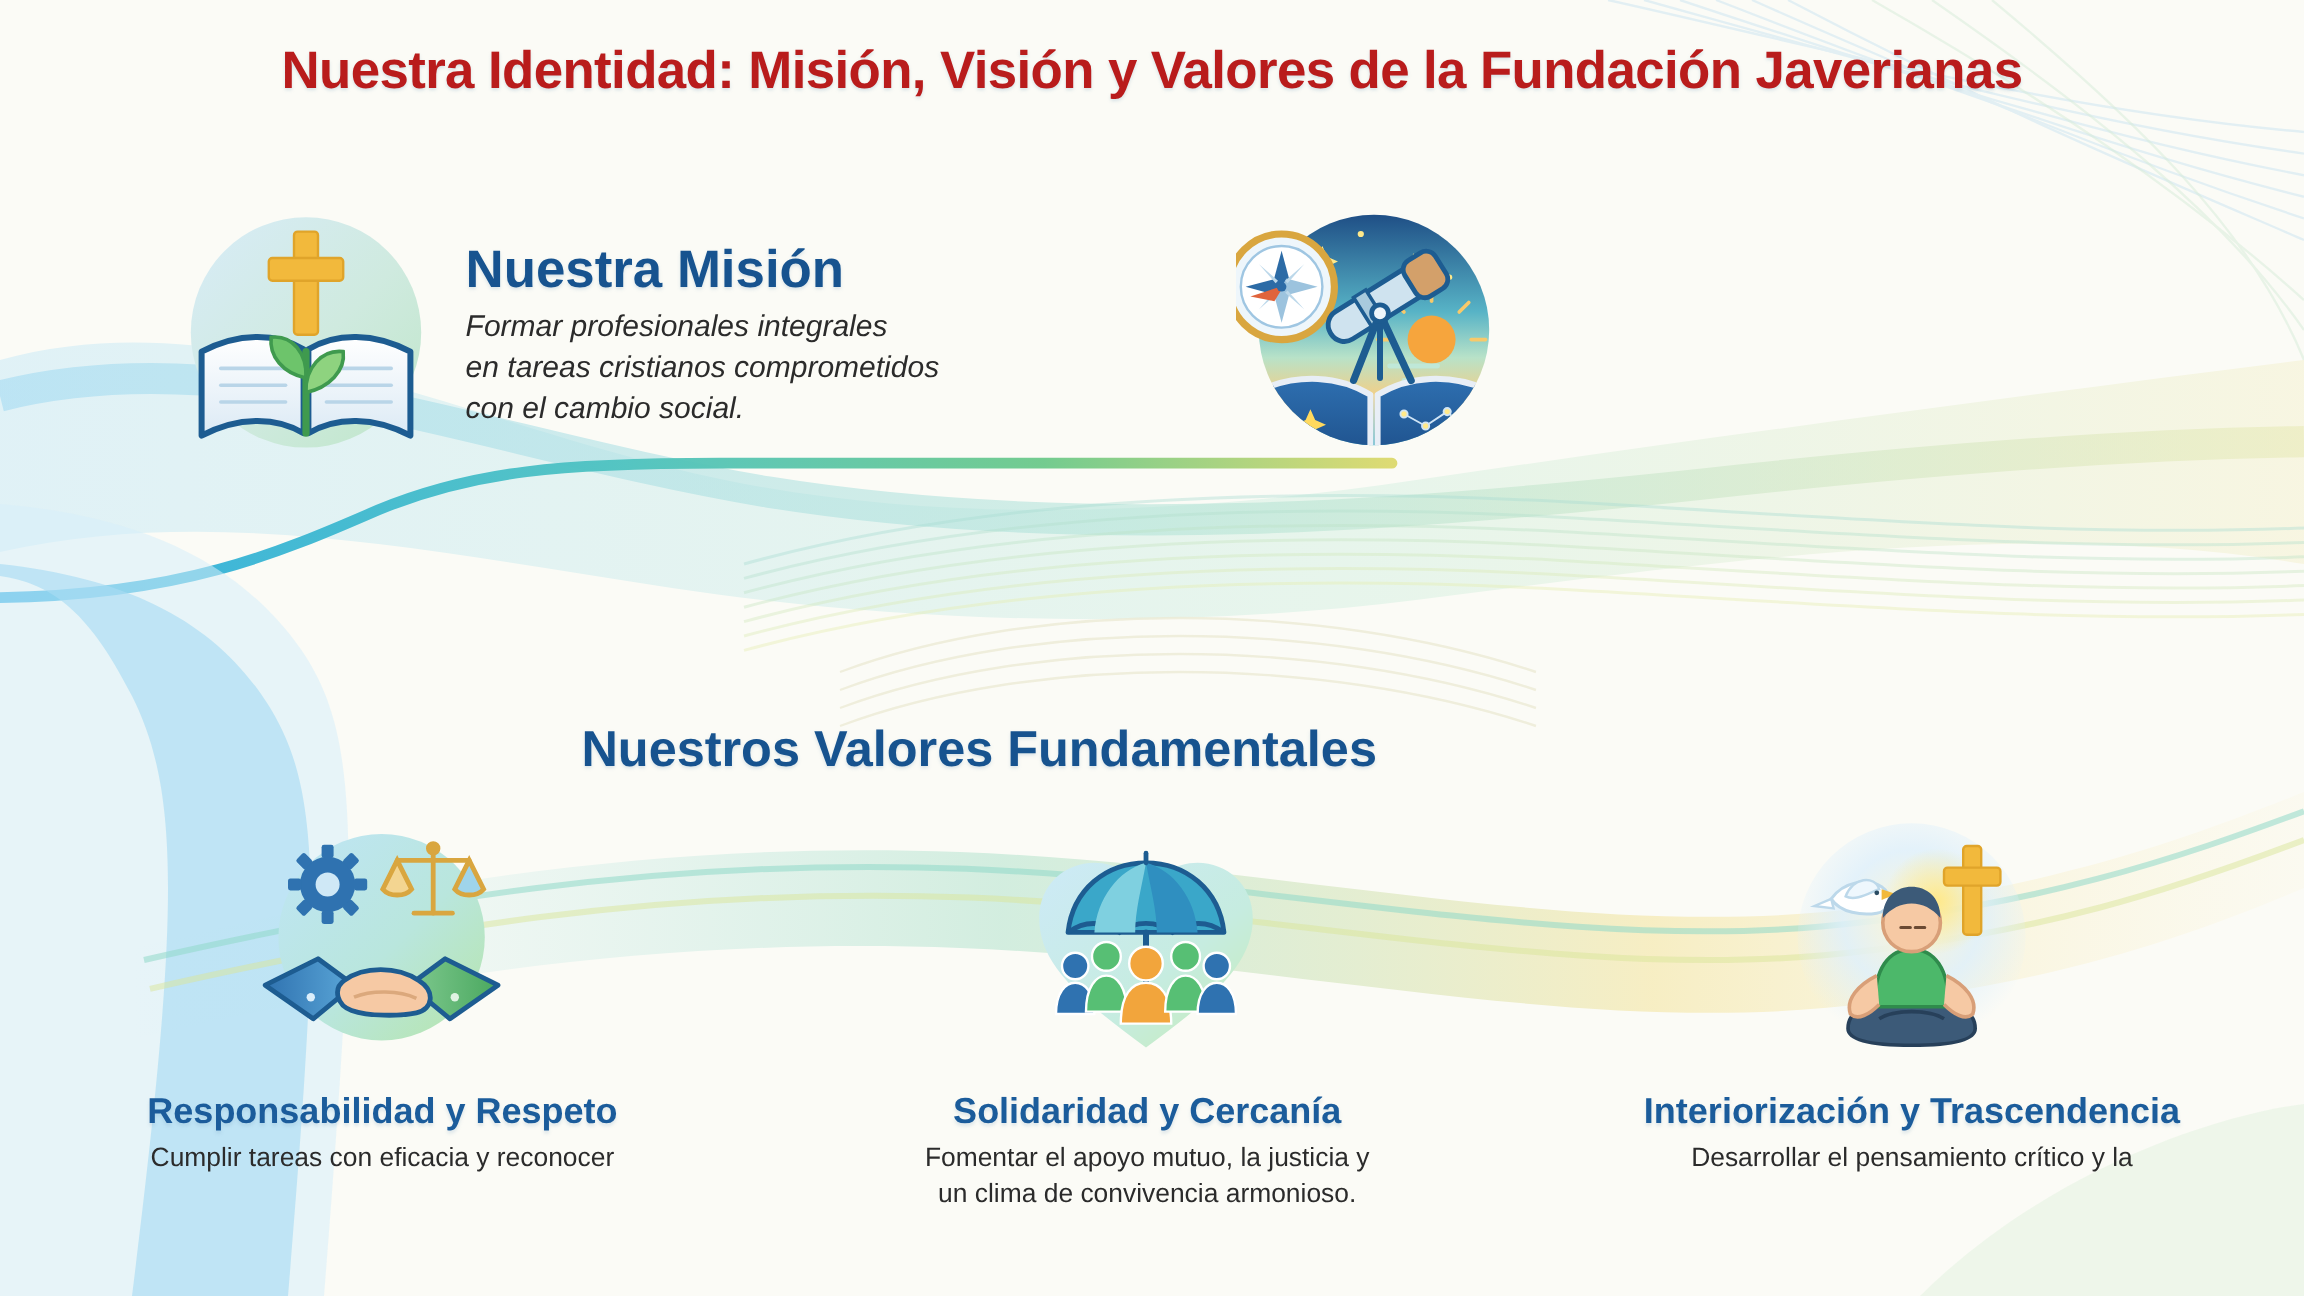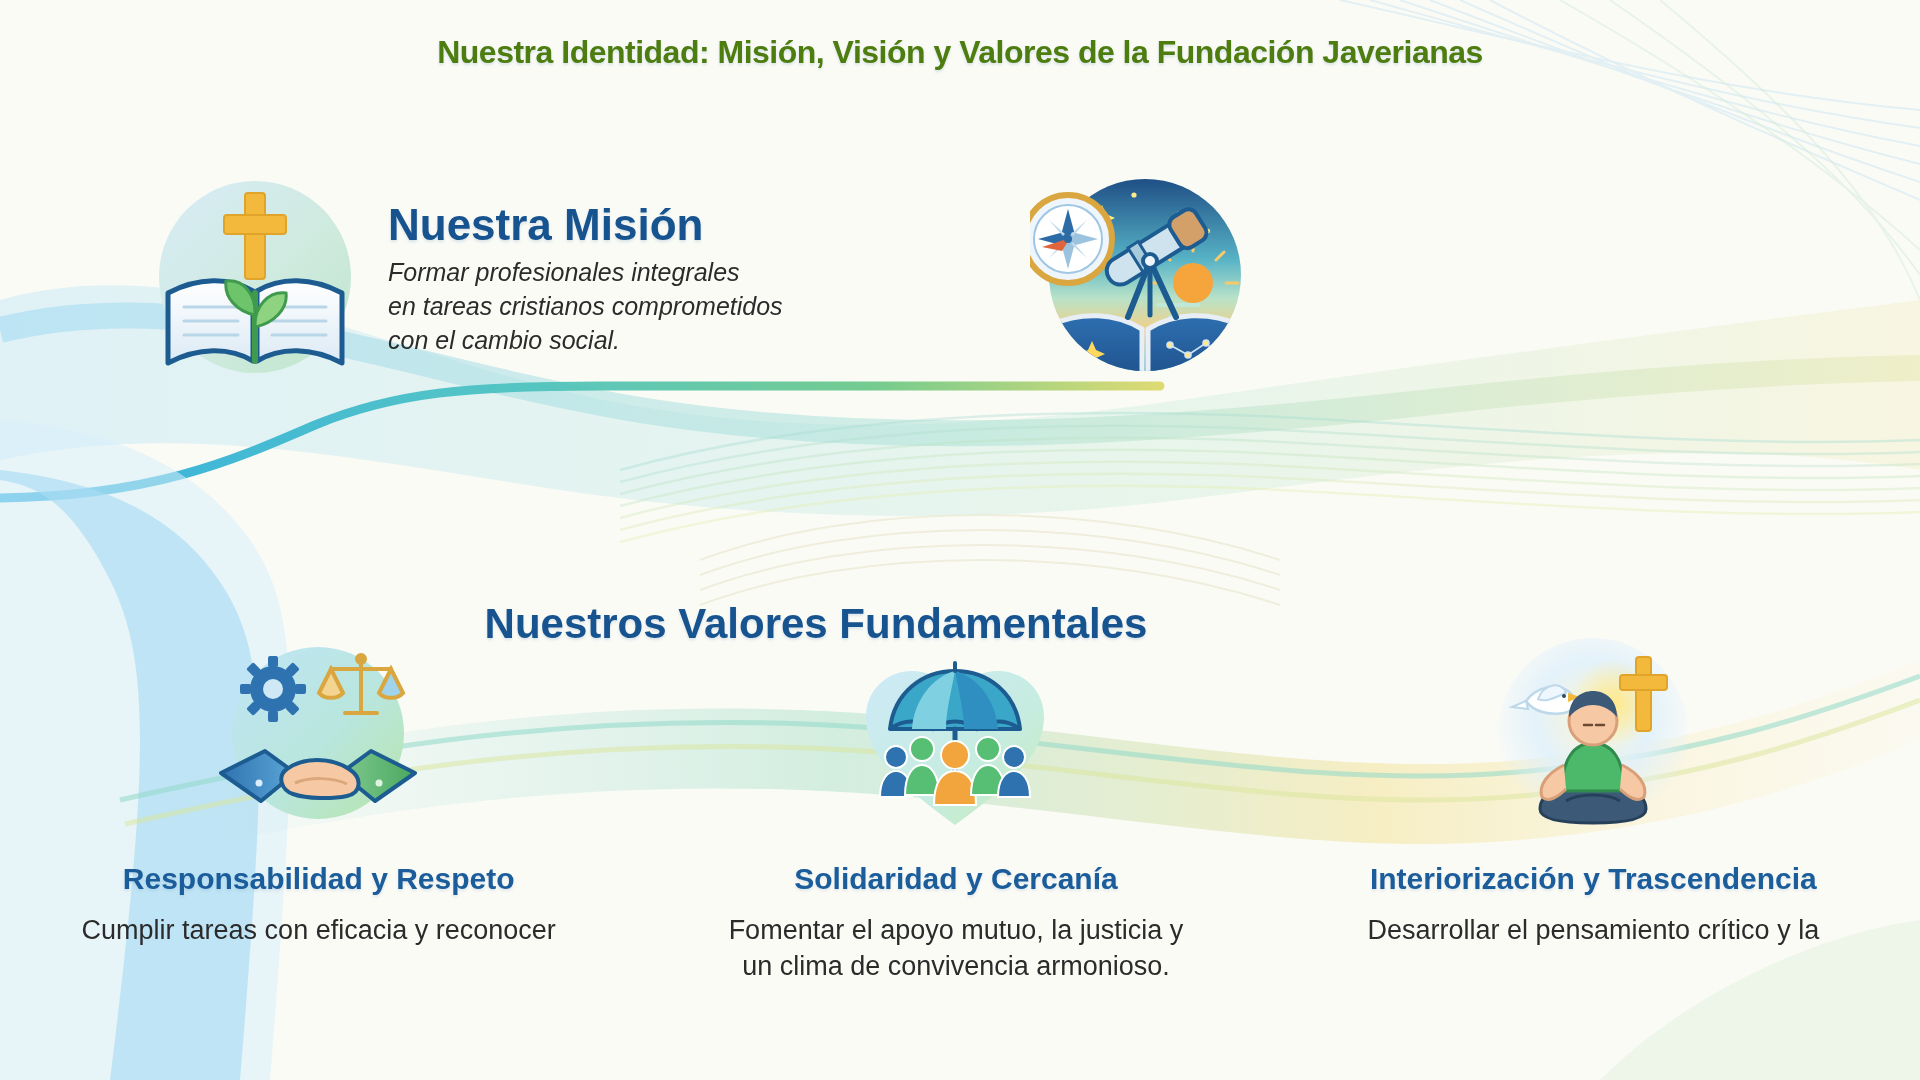--- a/index.html
+++ b/index.html
@@ -13,22 +13,22 @@
 
   
   #bg-decor { position:absolute; inset:0; width:1920px; height:1080px; z-index:0; }
 
   
   .page { position:relative; z-index:2; width:1920px; height:1080px; }
 
   .title {
     position:absolute; top:34px; left:0; width:1920px;
     text-align:center;
-    font-size:32px; font-weight:bold;
-    color:#4d7c0f;
+    font-size:44px; font-weight:bold;
+    color:#b91c1c;
     letter-spacing:-0.5px;
     text-shadow:0 2px 3px rgba(120,160,190,.28);
   }
 
   
   .mv-row { position:absolute; top:165px; left:0; width:1804px; height:270px; }
   .mv-block { position:absolute; display:flex; align-items:center; }
   .mv-mission { left:140px; top:0; }
   .mv-vision  { left:1030px; top:0; }
 
@@ -43,28 +43,28 @@
   .mv-body { font-size:25px; color:#2b2b2b; line-height:1.35;font-style:italic; }
   .mv-body div { white-space:nowrap; }
 
   
   .values-heading {
     position:absolute; top:600px; left:0; width:1632px; text-align:center;
     font-size:42px; font-weight:bold; color:#17538f;
     text-shadow:0 2px 3px rgba(120,160,190,.25);
   }
 
-  .values-row { position:absolute; top:633px; left:0; width:1912px; display:flex;justify-content:center; }
+  .values-row { position:absolute; top:681px; left:0; width:1912px; display:flex;justify-content:center; }
   .value-card { width:640px; display:flex; flex-direction:column; align-items:center; }
   .value-icon { width:215px; height:215px; position:relative; }
   .value-title {
     margin-top:14px; font-size:30px; font-weight:bold; color:#1b5c9b;
     text-shadow:0 2px 3px rgba(120,160,190,.22); white-space:nowrap;
   }
-  .value-desc { margin-top:16px; font-size:27px; color:#2b2b2b; line-height:1.35; text-align:center; }
+  .value-desc { margin-top:6px; font-size:22px; color:#2b2b2b; line-height:1.35; text-align:center; }
   .value-desc div { white-space:nowrap; }
 </style>
 </head>
 <body>
 
 <svg id="bg-decor" viewBox="0 0 1920 1080" preserveAspectRatio="none" xmlns="http://www.w3.org/2000/svg">
   <defs>
     <linearGradient id="gWave1" x1="0" y1="0" x2="1" y2="0">
       <stop offset="0%" stop-color="#29abe2"></stop>
       <stop offset="45%" stop-color="#4fc3c0"></stop>

